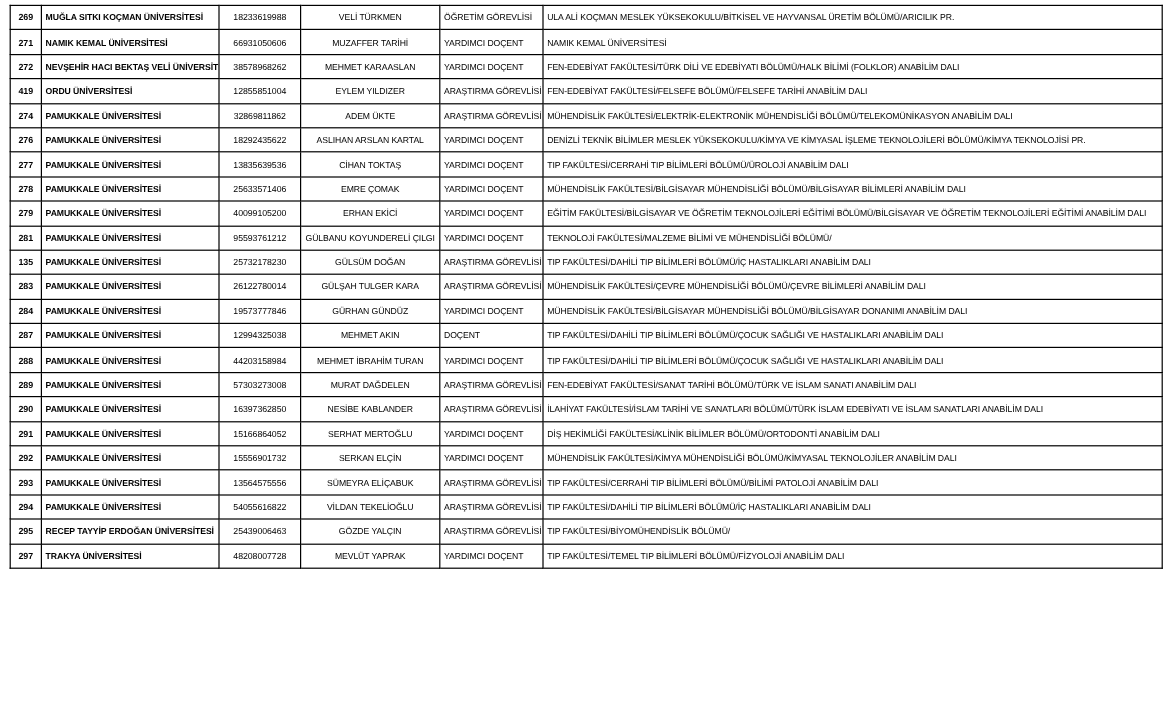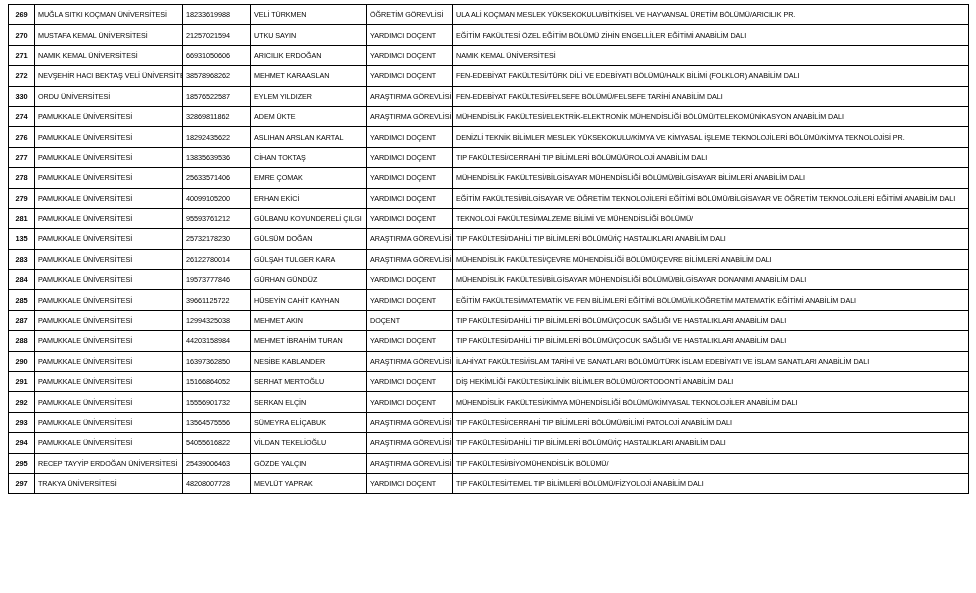--- a/index.html
+++ b/index.html
@@ -44,28 +44,30 @@
   col.c-name  { width: 116px; }
   col.c-title { width: 86px; }
   col.c-unit  { width: 516px; }
 
   td.no {
     text-align: center;
     font-weight: bold;
     font-size: 7.4px;
   }
   td.uni {
-    font-weight: normal;
+    font-weight: bold;
     font-size: 7.2px;
   }
   td.tc {
     font-size: 7.3px;
+    text-align: center;
   }
   td.name {
     font-size: 7.2px;
+    text-align: center;
   }
   td.title {
     font-size: 7.2px;
   }
   td.unit {
     font-size: 7.2px;
   }
 </style>
 </head>
 <body>
@@ -83,47 +85,39 @@
     <tbody>
         <tr>
           <td class="no">269</td>
           <td class="uni">MUĞLA SITKI KOÇMAN ÜNİVERSİTESİ</td>
           <td class="tc">18233619988</td>
           <td class="name">VELİ TÜRKMEN</td>
           <td class="title">ÖĞRETİM GÖREVLİSİ</td>
           <td class="unit">ULA ALİ KOÇMAN MESLEK YÜKSEKOKULU/BİTKİSEL VE HAYVANSAL ÜRETİM BÖLÜMÜ/ARICILIK PR.</td>
         </tr>
         <tr>
-          <td class="no">270</td>
-          <td class="uni">MUSTAFA KEMAL ÜNİVERSİTESİ</td>
-          <td class="tc">21257021594</td>
-          <td class="name">UTKU SAYIN</td>
-          <td class="title">YARDIMCI DOÇENT</td>
-          <td class="unit">EĞİTİM FAKÜLTESİ ÖZEL EĞİTİM BÖLÜMÜ ZİHİN ENGELLİLER EĞİTİMİ ANABİLİM DALI</td>
-        </tr>
-        <tr>
           <td class="no">271</td>
           <td class="uni">NAMIK KEMAL ÜNİVERSİTESİ</td>
           <td class="tc">66931050606</td>
-          <td class="name">ARICILIK ERDOĞAN</td>
+          <td class="name">MUZAFFER TARİHİ</td>
           <td class="title">YARDIMCI DOÇENT</td>
           <td class="unit">NAMIK KEMAL ÜNİVERSİTESİ</td>
         </tr>
         <tr>
           <td class="no">272</td>
           <td class="uni">NEVŞEHİR HACI BEKTAŞ VELİ ÜNİVERSİTESİ</td>
           <td class="tc">38578968262</td>
           <td class="name">MEHMET KARAASLAN</td>
           <td class="title">YARDIMCI DOÇENT</td>
           <td class="unit">FEN-EDEBİYAT FAKÜLTESİ/TÜRK DİLİ VE EDEBİYATI BÖLÜMÜ/HALK BİLİMİ (FOLKLOR) ANABİLİM DALI</td>
         </tr>
         <tr>
-          <td class="no">330</td>
+          <td class="no">419</td>
           <td class="uni">ORDU ÜNİVERSİTESİ</td>
-          <td class="tc">18576522587</td>
+          <td class="tc">12855851004</td>
           <td class="name">EYLEM YILDIZER</td>
           <td class="title">ARAŞTIRMA GÖREVLİSİ</td>
           <td class="unit">FEN-EDEBİYAT FAKÜLTESİ/FELSEFE BÖLÜMÜ/FELSEFE TARİHİ ANABİLİM DALI</td>
         </tr>
         <tr>
           <td class="no">274</td>
           <td class="uni">PAMUKKALE ÜNİVERSİTESİ</td>
           <td class="tc">32869811862</td>
           <td class="name">ADEM ÜKTE</td>
           <td class="title">ARAŞTIRMA GÖREVLİSİ</td>
@@ -185,44 +179,44 @@
           <td class="title">ARAŞTIRMA GÖREVLİSİ</td>
           <td class="unit">MÜHENDİSLİK FAKÜLTESİ/ÇEVRE MÜHENDİSLİĞİ BÖLÜMÜ/ÇEVRE BİLİMLERİ ANABİLİM DALI</td>
         </tr>
         <tr>
           <td class="no">284</td>
           <td class="uni">PAMUKKALE ÜNİVERSİTESİ</td>
           <td class="tc">19573777846</td>
           <td class="name">GÜRHAN GÜNDÜZ</td>
           <td class="title">YARDIMCI DOÇENT</td>
           <td class="unit">MÜHENDİSLİK FAKÜLTESİ/BİLGİSAYAR MÜHENDİSLİĞİ BÖLÜMÜ/BİLGİSAYAR DONANIMI ANABİLİM DALI</td>
-        </tr>
-        <tr>
-          <td class="no">285</td>
-          <td class="uni">PAMUKKALE ÜNİVERSİTESİ</td>
-          <td class="tc">39661125722</td>
-          <td class="name">HÜSEYİN CAHİT KAYHAN</td>
-          <td class="title">YARDIMCI DOÇENT</td>
-          <td class="unit">EĞİTİM FAKÜLTESİ/MATEMATİK VE FEN BİLİMLERİ EĞİTİMİ BÖLÜMÜ/İLKÖĞRETİM MATEMATİK EĞİTİMİ ANABİLİM DALI</td>
         </tr>
         <tr>
           <td class="no">287</td>
           <td class="uni">PAMUKKALE ÜNİVERSİTESİ</td>
           <td class="tc">12994325038</td>
           <td class="name">MEHMET AKIN</td>
           <td class="title">DOÇENT</td>
           <td class="unit">TIP FAKÜLTESİ/DAHİLİ TIP BİLİMLERİ BÖLÜMÜ/ÇOCUK SAĞLIĞI VE HASTALIKLARI ANABİLİM DALI</td>
         </tr>
         <tr>
           <td class="no">288</td>
           <td class="uni">PAMUKKALE ÜNİVERSİTESİ</td>
           <td class="tc">44203158984</td>
           <td class="name">MEHMET İBRAHİM TURAN</td>
           <td class="title">YARDIMCI DOÇENT</td>
           <td class="unit">TIP FAKÜLTESİ/DAHİLİ TIP BİLİMLERİ BÖLÜMÜ/ÇOCUK SAĞLIĞI VE HASTALIKLARI ANABİLİM DALI</td>
+        </tr>
+        <tr>
+          <td class="no">289</td>
+          <td class="uni">PAMUKKALE ÜNİVERSİTESİ</td>
+          <td class="tc">57303273008</td>
+          <td class="name">MURAT DAĞDELEN</td>
+          <td class="title">ARAŞTIRMA GÖREVLİSİ</td>
+          <td class="unit">FEN-EDEBİYAT FAKÜLTESİ/SANAT TARİHİ BÖLÜMÜ/TÜRK VE İSLAM SANATI ANABİLİM DALI</td>
         </tr>
         <tr>
           <td class="no">290</td>
           <td class="uni">PAMUKKALE ÜNİVERSİTESİ</td>
           <td class="tc">16397362850</td>
           <td class="name">NESİBE KABLANDER</td>
           <td class="title">ARAŞTIRMA GÖREVLİSİ</td>
           <td class="unit">İLAHİYAT FAKÜLTESİ/İSLAM TARİHİ VE SANATLARI BÖLÜMÜ/TÜRK İSLAM EDEBİYATI VE İSLAM SANATLARI ANABİLİM DALI</td>
         </tr>
         <tr>

